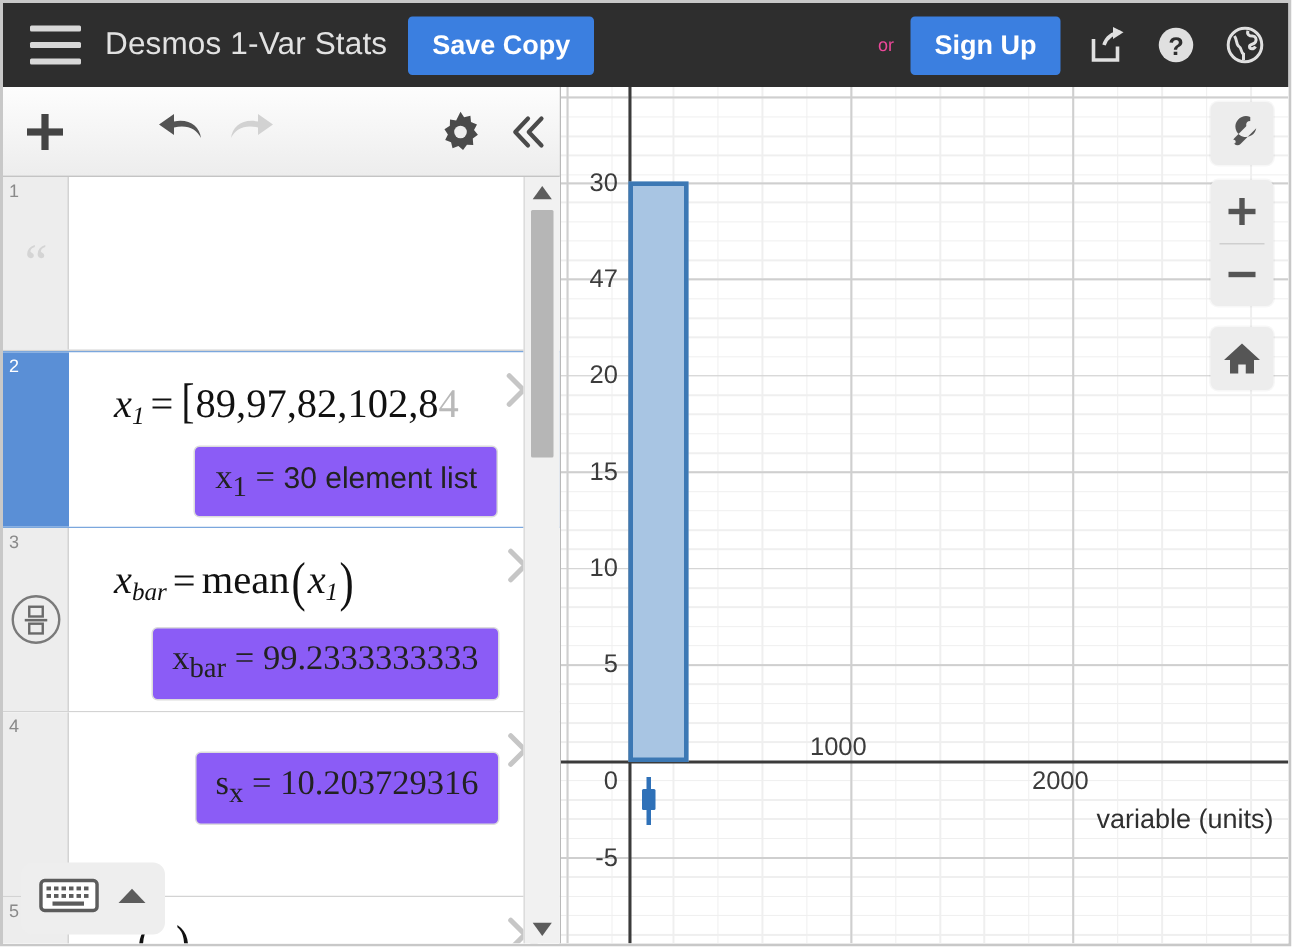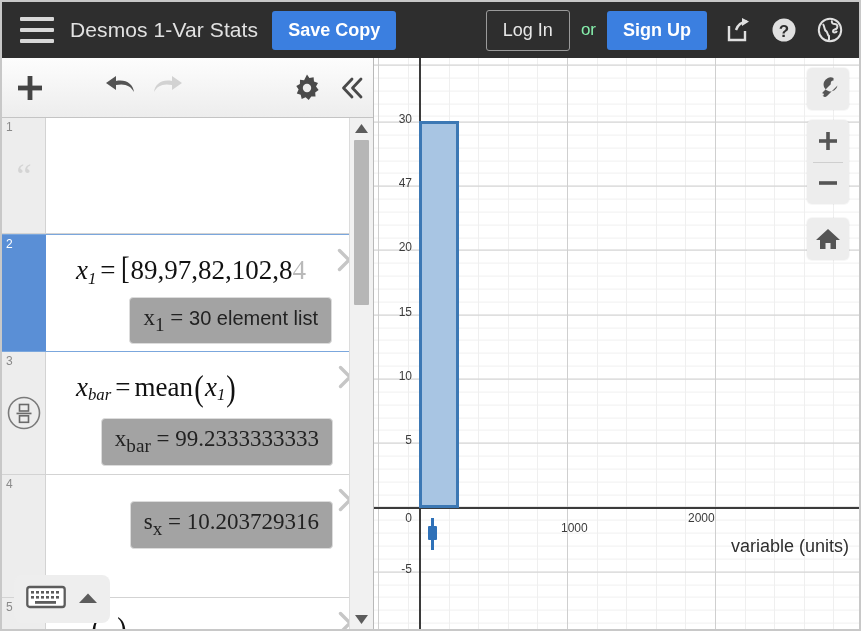--- a/index.html
+++ b/index.html
@@ -78,22 +78,22 @@
     color: #e8e8e8;
     font-size: 18px;
     border: 1px solid #9a9a9a;
     border-radius: 3px;
     padding: 9px 16px;
     cursor: pointer;
     white-space: nowrap;
     font-family: "Liberation Sans", sans-serif;
   }
   .or-text {
-    color: #86efac;
-    font-size: 17px;
+    color: #ec4899;
+    font-size: 12px;
     margin: 0 11px;
   }
   .btn-signup {
     background: #3b7fe0;
     color: #ffffff;
     font-size: 18px;
     font-weight: bold;
     border: none;
     border-radius: 3px;
     padding: 9px 16px;
@@ -255,21 +255,21 @@
     font-size: 1.2em;
     display: inline-block;
     transform: scaleX(0.8);
   }
   .fade-tail { color: #b9b9b9; }
 
   .result-box {
     margin-top: 10px;
     margin-left: auto;
     display: inline-block;
-    background: #a3a3a3;
+    background: #8b5cf6;
     border: 1px solid #dcdcdc;
     border-radius: 4px;
     padding: 7px 13px 8px 13px;
     font-family: "Liberation Serif", serif;
     font-size: 23px;
     color: #222;
     white-space: nowrap;
   }
   .result-wrap {
     display: flex;
@@ -350,21 +350,21 @@
   .axis-line {
     position: absolute;
     background: #3b3b3b;
   }
   .axis-y { width: 1.6px; top: 0; bottom: 0; }
   .axis-x { height: 1.6px; left: 0; right: 0; }
 
   .tick-label {
     position: absolute;
     font-family: "Liberation Sans", sans-serif;
-    font-size: 12px;
+    font-size: 17px;
     color: #3c3c3c;
     white-space: nowrap;
   }
   .ylab { text-align: right; }
   .axis-caption {
     position: absolute;
     font-family: "Liberation Sans", sans-serif;
     font-size: 18px;
     color: #2f2f2f;
     white-space: nowrap;
@@ -422,21 +422,20 @@
 
   <div class="header">
     <div class="hamburger">
       <span></span>
         <span></span>
         <span></span>
     </div>
     <div class="doc-title">Desmos 1-Var Stats</div>
     <button class="btn-save">Save Copy</button>
     <div class="header-spacer"></div>
-    <button class="btn-login">Log In</button>
     <span class="or-text">or</span>
     <button class="btn-signup">Sign Up</button>
 
     <div class="hdr-icon">
       <svg width="26" height="26" viewBox="0 0 26 26">
         <path d="M4 9 L4 23 L20 23 L20 14" fill="none" stroke="#e0e0e0" stroke-width="2.4"></path>
         <path d="M11 13 C13 7, 17 5, 22 4.5" fill="none" stroke="#e0e0e0" stroke-width="2.4"></path>
         <path d="M17 1 L24 4.5 L17 9 Z" fill="#e0e0e0"></path>
       </svg>
     </div>
@@ -650,21 +649,21 @@
 
     <div class="tick-label ylab" style="left:6px; top:54px; width:32px;">30</div>
     <div class="tick-label ylab" style="left:6px; top:118px; width:32px;">47</div>
     <div class="tick-label ylab" style="left:6px; top:182px; width:32px;">20</div>
     <div class="tick-label ylab" style="left:6px; top:247px; width:32px;">15</div>
     <div class="tick-label ylab" style="left:6px; top:311px; width:32px;">10</div>
     <div class="tick-label ylab" style="left:6px; top:375px; width:32px;">5</div>
     <div class="tick-label ylab" style="left:6px; top:453px; width:32px;">0</div>
     <div class="tick-label ylab" style="left:6px; top:504px; width:32px;">-5</div>
 
-    <div class="tick-label" style="left:166px; top:463px;margin-left:21px;">1000</div>
+    <div class="tick-label" style="left:166px; top:430px;">1000</div>
     <div class="tick-label" style="left:314px; top:453px;">2000</div>
     <div class="tick-label" style="left:444px; top:453px;margin-left:42px;">3000</div>
 
     <div class="axis-caption" style="right:10px; top:478px;">variable (units)</div>
 
     <div class="gctl gctl-wrench">
       <svg width="26" height="26" viewBox="0 0 26 26">
         <path d="M18.5 2 A7 7 0 1 0 22.5 9.5 L12 20 A2.6 2.6 0 1 1 8 16 L18.5 5.5 Z" fill="#555"></path>
         <circle cx="18.4" cy="7.2" r="2.6" fill="#ededed"></circle>
         <circle cx="7.5" cy="18.5" r="1.3" fill="#ededed"></circle>

